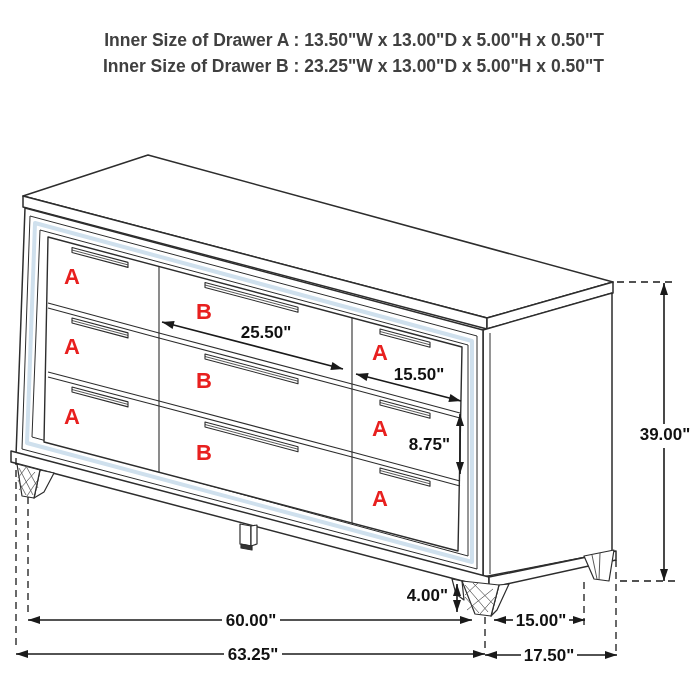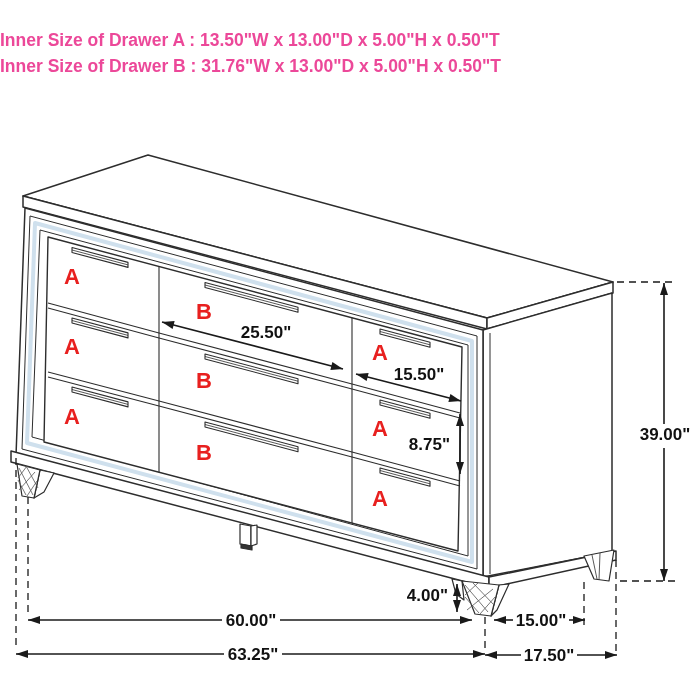--- a/index.html
+++ b/index.html
@@ -1,33 +1,33 @@
 <!DOCTYPE html>
 <html><head>
 <meta charset="utf-8">
 <style>
   html,body{margin:0;padding:0;background:#fff;}
   .screen{position:relative;width:700px;height:700px;background:#ffffff;overflow:hidden;
           font-family:"Liberation Sans", sans-serif;}
-  .header{position:absolute;top:27px;left:0;width:604px;text-align:left;
-          font-weight:bold;font-size:17.5px;line-height:26px;color:#ec4899;}
+  .header{position:absolute;top:27px;left:0;width:604px;text-align:right;
+          font-weight:bold;font-size:17.5px;line-height:26px;color:#404040;}
   .header div{white-space:nowrap;}
   svg{position:absolute;left:0;top:0;}
   svg text{font-family:"Liberation Sans", sans-serif;}
   .dimlabel{font-size:17px;font-weight:bold;fill:#111;}
   .letter{font-size:22px;font-weight:bold;fill:#e8201f;}
 </style>
 </head>
 <body>
 
 <div class="screen">
 
   <div class="header">
     <div>Inner Size of Drawer A : 13.50"W x 13.00"D x 5.00"H x 0.50"T</div>
-    <div>Inner Size of Drawer B : 31.76"W x 13.00"D x 5.00"H x 0.50"T</div>
+    <div>Inner Size of Drawer B : 23.25"W x 13.00"D x 5.00"H x 0.50"T</div>
   </div>
 
   <svg width="700" height="700" viewBox="0 0 700 700">
 
     <g stroke="#2d2d2d" stroke-width="1.5" fill="#ffffff" stroke-linejoin="round">
 
       <g>
         <polygon points="23,196 148,155 613,282 487,318"></polygon>
         <polyline points="30,201 486,320 608,286" fill="none" stroke-width="1"></polyline>
         <polygon points="23,196 487,318 487,329 23,207"></polygon>

